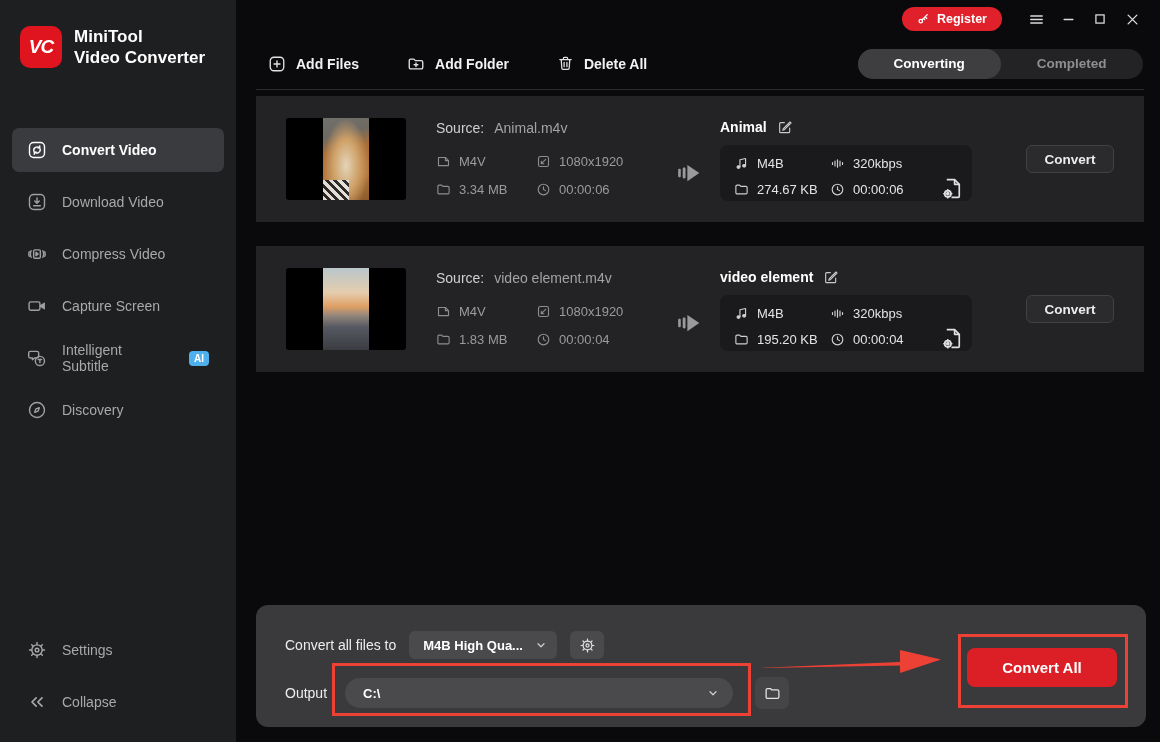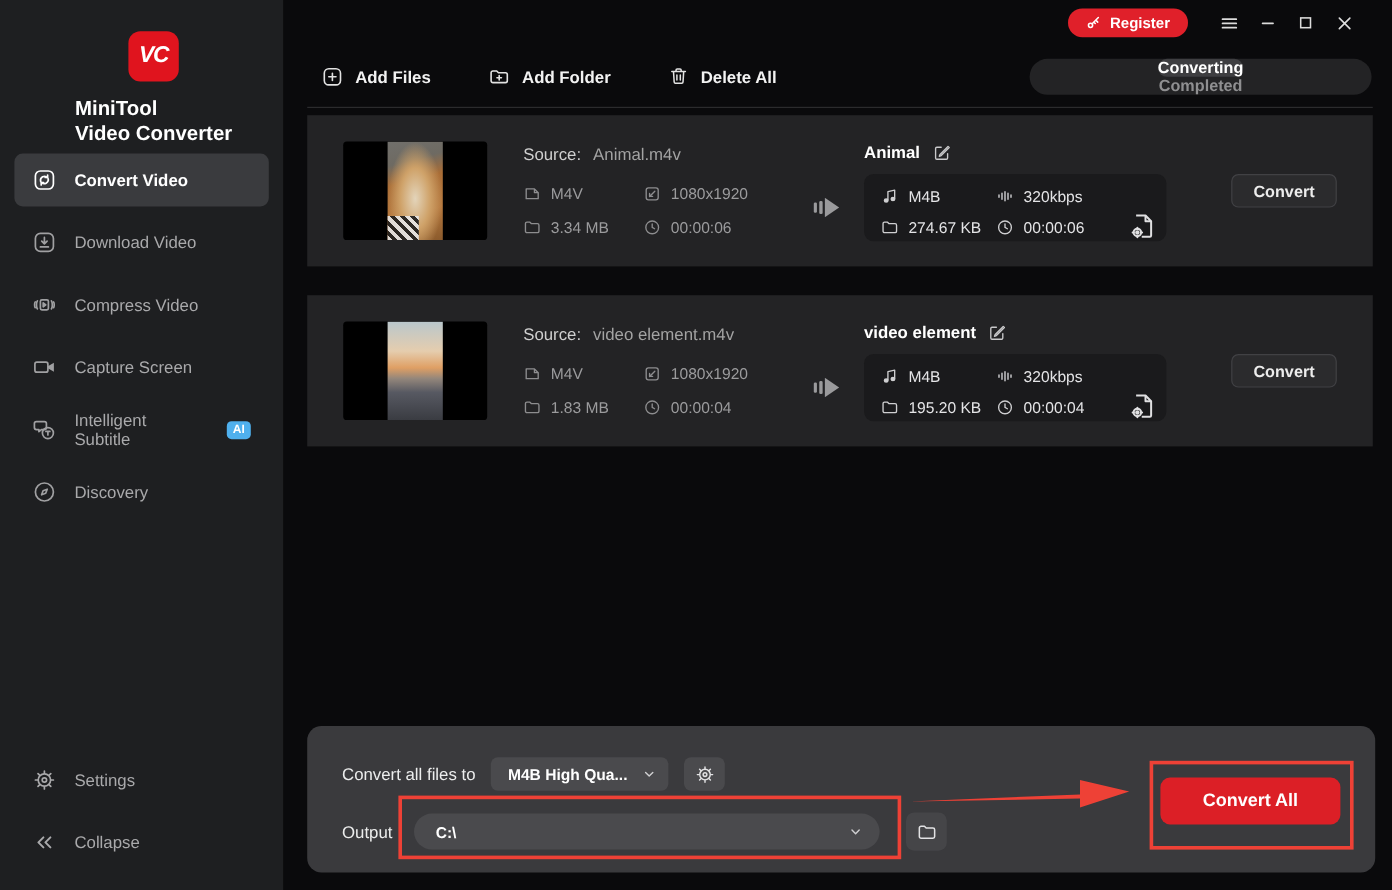--- a/index.html
+++ b/index.html
@@ -12,21 +12,21 @@
     -webkit-font-smoothing:antialiased;
   }
   .icon { display:inline-flex; align-items:center; justify-content:center; flex:0 0 auto; }
   .icon svg { display:block; }
 
   
   .sidebar {
     position:absolute; left:0; top:0; width:236px; height:742px;
     background:#1e1f21; z-index:2;
   }
-  .logo-row { display:flex; align-items:center; gap:12px; padding:26px 0 0 20px;flex-direction:column; }
+  .logo-row { display:flex; align-items:flex-start; gap:12px; padding:26px 0 0 20px; }
   .logo-badge {
     width:42px; height:42px; border-radius:10px; background:#e0141e;
     display:flex; align-items:center; justify-content:center;
     color:#fff; font-weight:bold; font-style:italic; font-size:19px; letter-spacing:-1px;
   }
   .app-title { font-size:17px; font-weight:bold; color:#fff; line-height:1.25; }
   .nav { position:absolute; top:128px; left:0; right:0; }
   .nav-item {
     display:flex; align-items:center; gap:15px;
     height:44px; margin:0 12px 8px 12px; padding:0 15px;
@@ -41,34 +41,34 @@
   }
   .sidebar-bottom-item {
     position:absolute; left:12px; right:12px; height:44px;
     display:flex; align-items:center; gap:15px; padding:0 15px;
     color:#a9a9ab; font-size:14px; cursor:pointer;
   }
 
   
   .main { position:absolute; left:236px; top:0; width:924px; height:742px; background:#0a0a0c; }
 
-  .titlebar { height:38px; display:flex; align-items:center; justify-content:flex-end; gap:0; padding-right:24px; }
+  .titlebar { height:38px; display:flex; align-items:center; justify-content:flex-end; gap:0; padding-right:12px; }
   .register-btn {
     display:flex; align-items:center; gap:7px; height:24px; padding:0 15px;
     background:#e0202a; border-radius:13px; color:#fff; font-size:12.5px; font-weight:bold;
     cursor:pointer; margin-right:18px;
   }
   .win-btn { width:32px; height:26px; display:flex; align-items:center; justify-content:center; color:#dcdcdc; cursor:pointer; }
 
   .toolbar { height:51px; display:flex; align-items:center; padding-left:32px; padding-right:17px; }
   .tool-btn { display:flex; align-items:center; gap:10px; font-size:14px; font-weight:bold; color:#f2f2f2; margin-right:48px; cursor:pointer; }
   .tool-btn .icon { color:#e2e2e2; }
   .tabs {
     margin-left:auto; width:285px; height:30px; background:#232325; border-radius:15px;
-    display:flex; align-items:center;flex-direction:column;
+    display:flex; align-items:center;
   }
   .tab { flex:1; height:30px; display:flex; align-items:center; justify-content:center;
     font-size:13.5px; font-weight:bold; color:#8f8f91; border-radius:15px; cursor:pointer; }
   .tab.active { background:#3e3e41; color:#fff; }
 
   .divider { height:1px; background:#2b2b2d; margin:0 16px 0 20px; }
 
   
   .cards { padding:6px 16px 0 20px; }
   .card {

